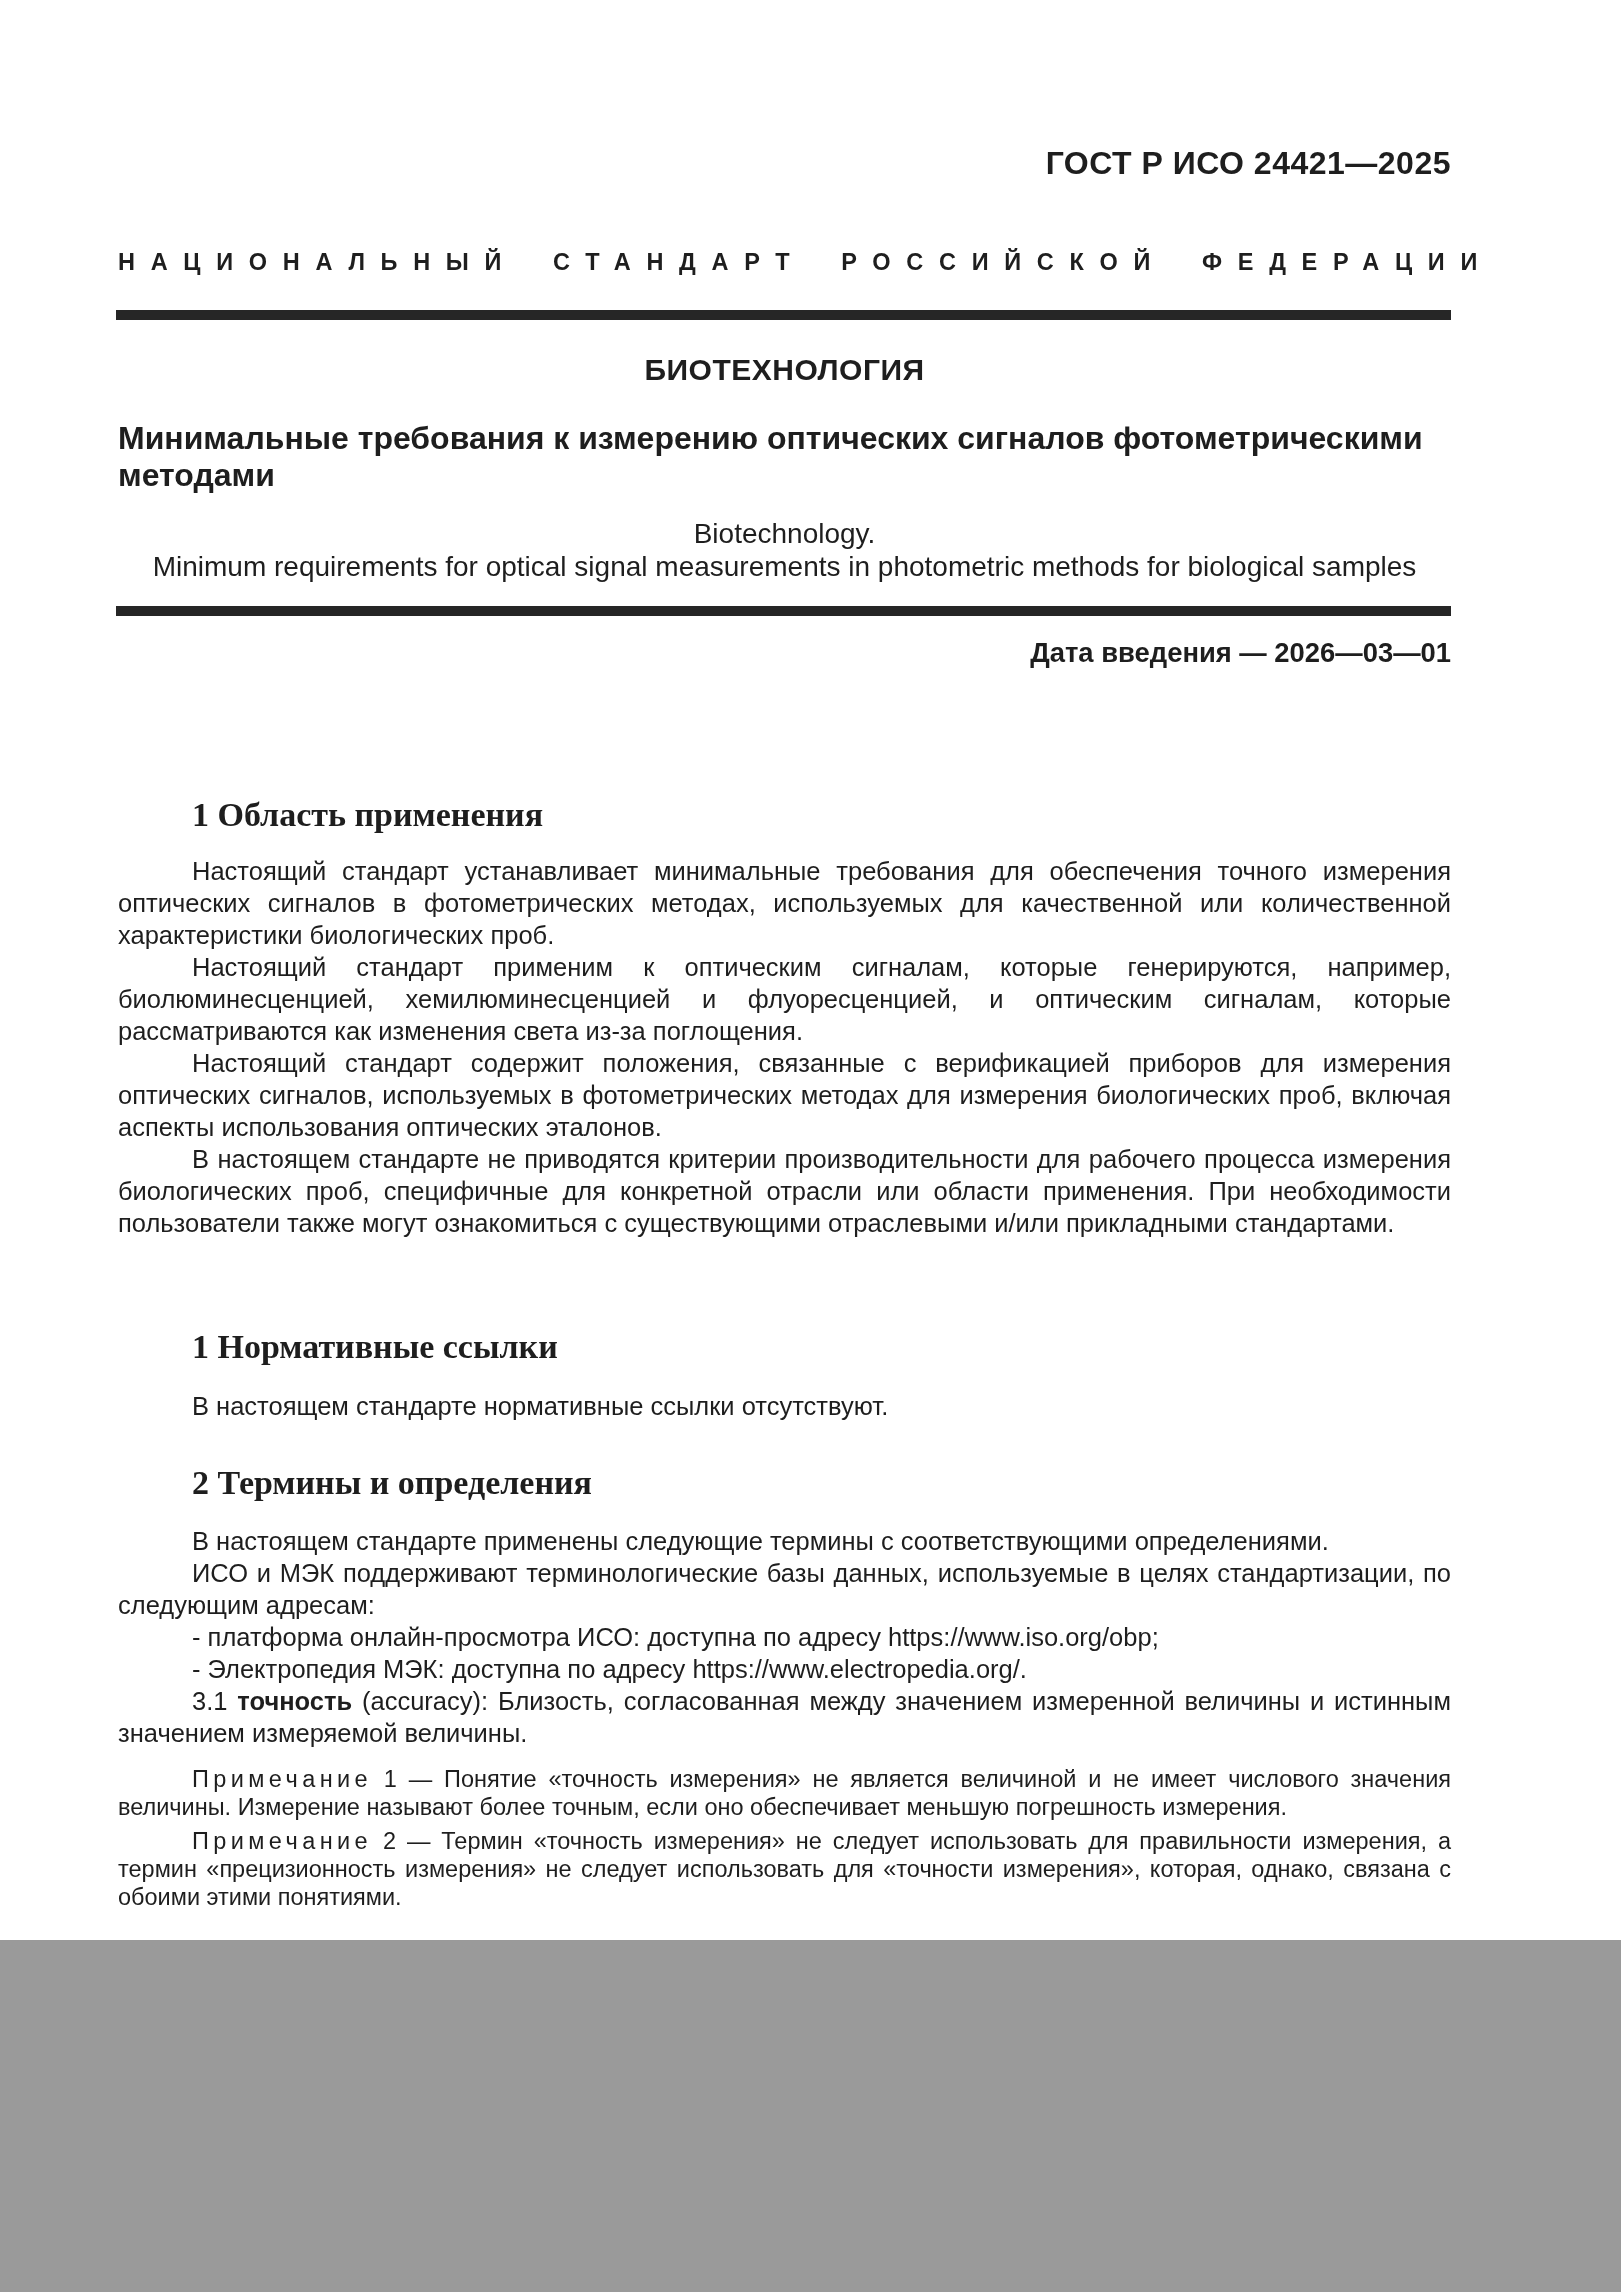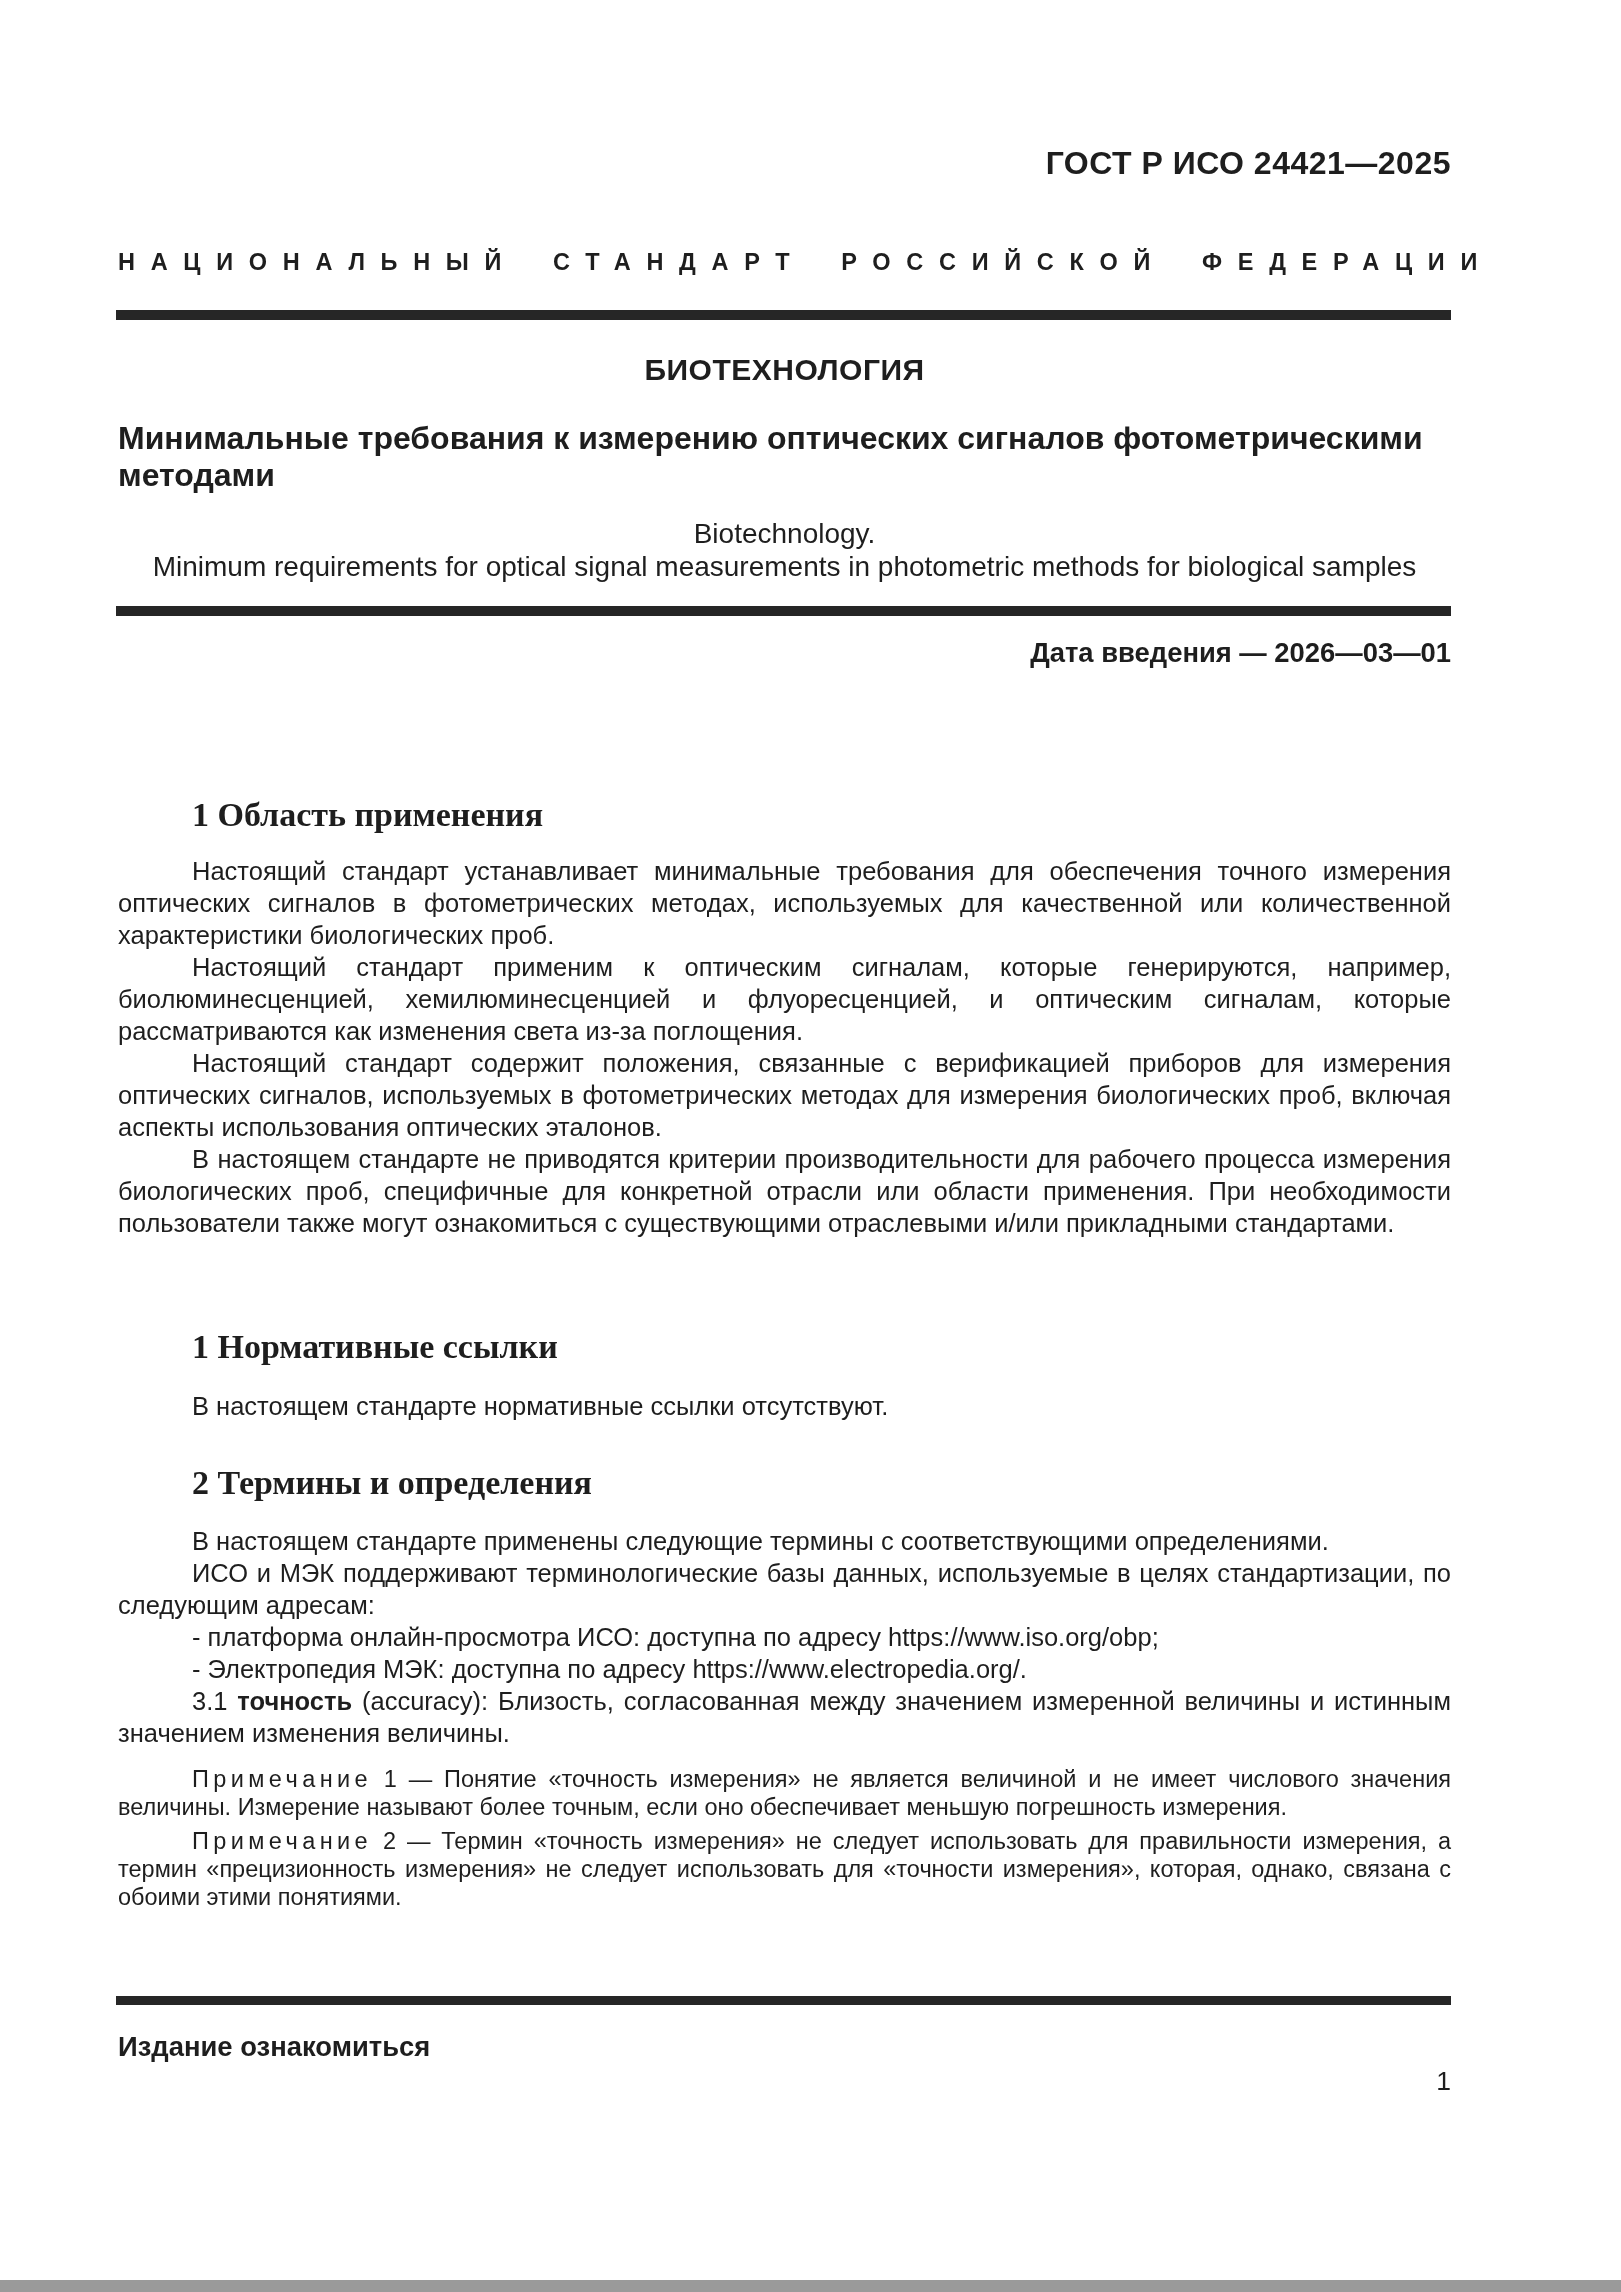--- a/index.html
+++ b/index.html
@@ -1,20 +1,20 @@
 <!DOCTYPE html>
 <html lang="ru"><head>
 <meta charset="utf-8">
 <style>
   * { margin:0; padding:0; box-sizing:border-box; }
   html,body { background:#9a9a9a; }
   .page {
     position:relative;
     width:1621px;
-    height:2280px;
+    height:1940px;
     background:#ffffff;
     font-family:"Liberation Sans", sans-serif;
     color:#1e1e1e;
     overflow:hidden;
   }
   .abs { position:absolute; left:118px; width:1333px; }
 
   .doc-number {
     top:145px;
     font-size:32px;
@@ -153,21 +153,21 @@
     <p>В настоящем стандарте нормативные ссылки отсутствуют.</p>
   </div>
 
   <div class="abs sec-heading sec3-h">2 Термины и определения</div>
 
   <div class="abs body-text sec3-body">
     <p>В настоящем стандарте применены следующие термины с соответствующими определениями.</p>
     <p>ИСО и МЭК поддерживают терминологические базы данных, используемые в целях стандартизации, по следующим адресам:</p>
     <p class="li">- платформа онлайн-просмотра ИСО: доступна по адресу https://www.iso.org/obp;</p>
     <p class="li">- Электропедия МЭК: доступна по адресу https://www.electropedia.org/.</p>
-    <p><span>3.1</span> <span class="bold">точность</span> <span>(accuracy): Близость, согласованная между значением измеренной величины и истинным значением изменения величины.</span></p>
+    <p><span>3.1</span> <span class="bold">точность</span> <span>(accuracy): Близость, согласованная между значением измеренной величины и истинным значением измеряемой величины.</span></p>
 
     <div class="notes">
       <p><span class="note-label">Примечание</span> <span>1</span> <span>— Понятие «точность измерения» не является величиной и не имеет числового значения величины. Измерение называют более точным, если оно обеспечивает меньшую погрешность измерения.</span></p>
       <p><span class="note-label">Примечание</span> <span>2</span> <span>— Термин «точность измерения» не следует использовать для правильности измерения, а термин «прецизионность измерения» не следует использовать для «точности измерения», которая, однако, связана с обоими этими понятиями.</span></p>
     </div>
   </div>
 
   <div class="rule rule-bottom"></div>
 
   <div class="abs edition-note">Издание ознакомиться</div>

